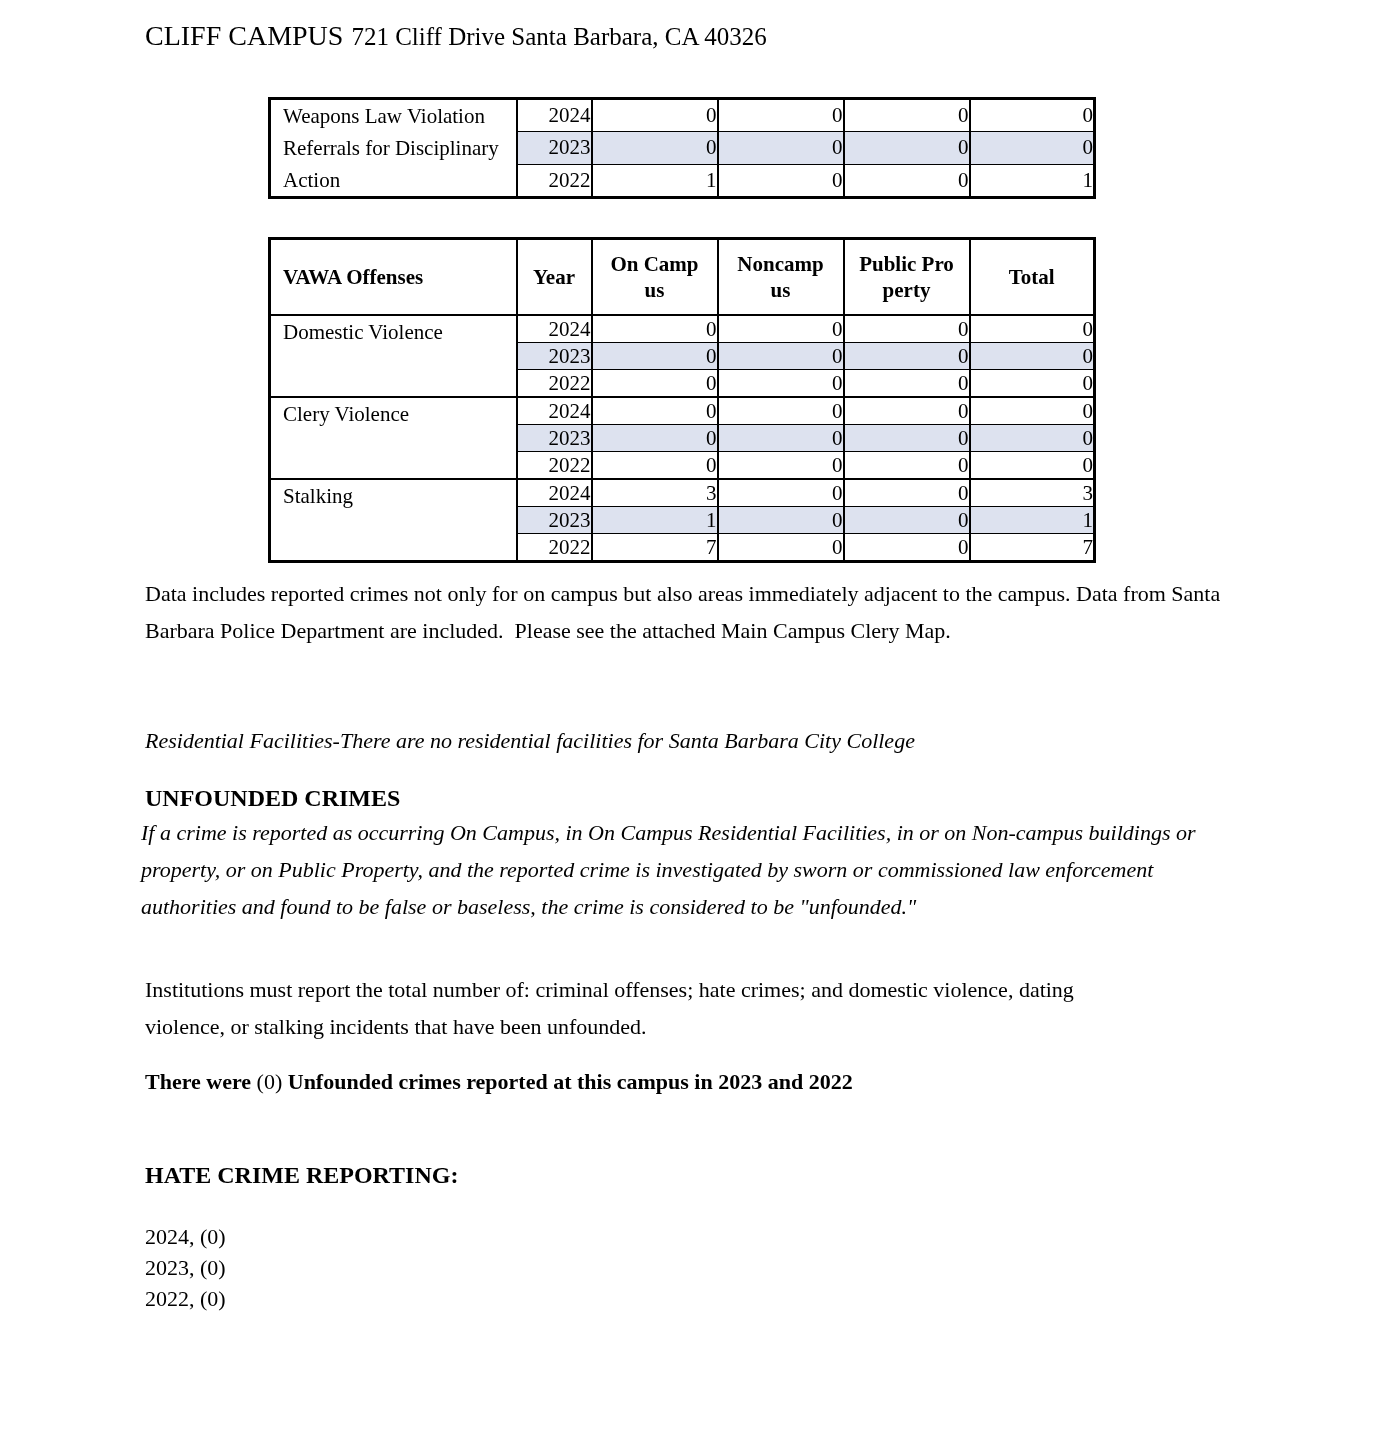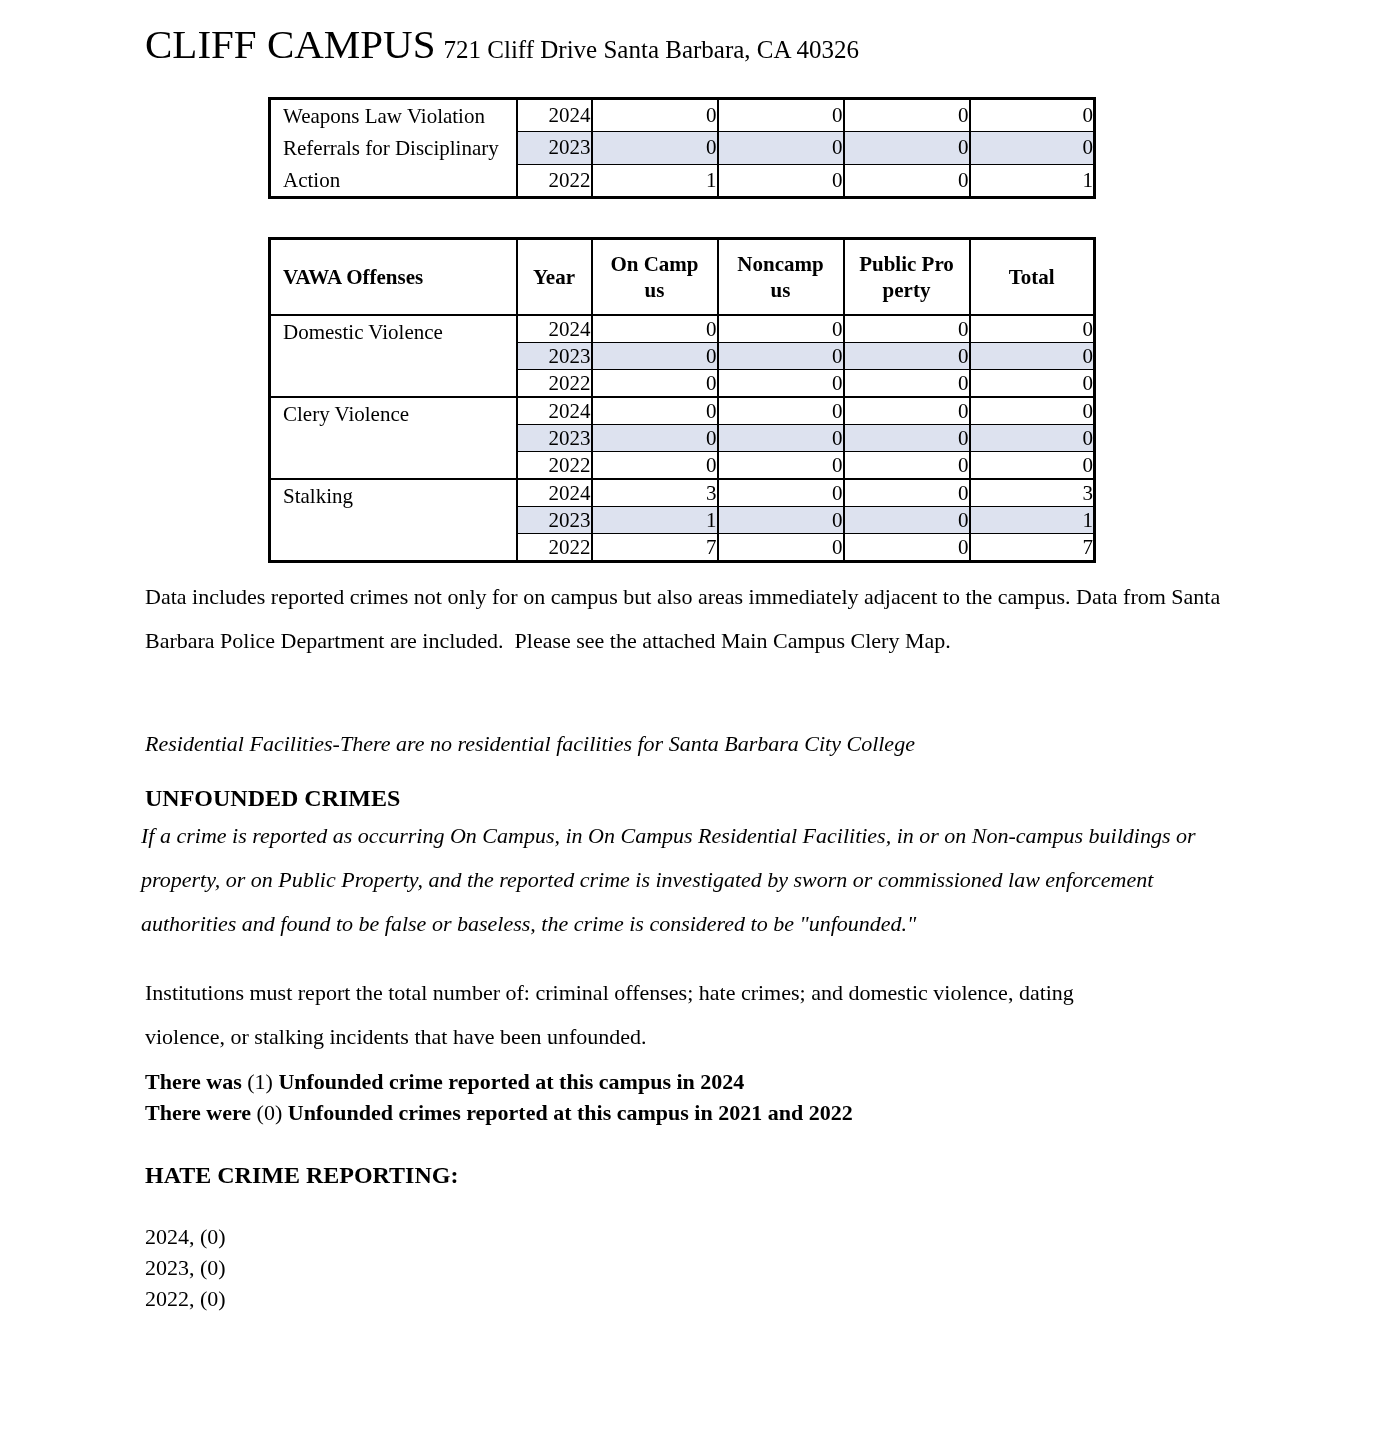--- a/index.html
+++ b/index.html
@@ -8,21 +8,21 @@
     background: #ffffff;
     color: #000000;
     font-family: "Liberation Serif", serif;
     position: relative;
     overflow: hidden;
   }
   .abs { position: absolute; }
 
   
   .title-line { left: 145px; top 20px; top: 20px; white-space: nowrap; }
-  .campus-name { font-size: 41px; font-weight: 400; }
+  .campus-name { font-size: 28px; font-weight: 400; }
   .campus-address { font-size: 25px; margin-left: 8px; }
 
   
   table.datatable {
     border-collapse: collapse;
     table-layout: fixed;
     width: 825px;
     font-size: 21px;
     background: #fff;
     border: 3px solid #000;
@@ -46,21 +46,21 @@
     height: 74px; padding: 0 13px;
     word-break: break-all;
     border-bottom-width: 2px;
     line-height: 26px;
   }
   .datatable thead th.lbl-h { text-align: left; padding-left: 12px; word-break: normal; }
   tr.group-start td { border-top-width: 2px; }
   tr.shaded td { background: var(--shaded, #dde2ef); padding-left: 14px; }
 
   
-  .para { font-size: 22px; line-height: 44px; white-space: pre-wrap; }
+  .para { font-size: 22px; line-height: 37px; white-space: pre-wrap; }
   .italic-note { font-style: italic; }
   .hdg { font-size: 24px; font-weight: bold; line-height: 31px; }
   .bold-lines { font-size: 22px; line-height: 31px; }
   .bold-lines b { font-weight: bold; }
   .years-list { font-size: 22px; line-height: 31px; }
 </style>
 </head>
 <body style="background: rgb(255, 255, 255); color: rgb(0, 0, 0);">
 
 <div class="abs title-line">
@@ -198,22 +198,21 @@
 
 <div class="abs para italic-note" style="left:145px; top:722px; width:1100px;">Residential Facilities-There are no residential facilities for Santa Barbara City College</div>
 
 <div class="abs hdg" style="left:145px; top:783px;">UNFOUNDED CRIMES</div>
 
 <div class="abs para" style="left:141px; top:814px; width:1070px;font-style:italic;">If a crime is reported as occurring On Campus, in On Campus Residential Facilities, in or on Non-campus buildings or property, or on Public Property, and the reported crime is investigated by sworn or commissioned law enforcement authorities and found to be false or baseless, the crime is considered to be "unfounded."</div>
 
 <div class="abs para" style="left:145px; top:971px; width:1000px;">Institutions must report the total number of: criminal offenses; hate crimes; and domestic violence, dating violence, or stalking incidents that have been unfounded.</div>
 
 <div class="abs bold-lines" style="left:145px; top:1066px;">
-  <div><b>There was</b> <span>(1)</span> <b>Unfounded crime reported at this campus in 2024</b></div>
-  <div><b>There were</b> <span>(0)</span> <b>Unfounded crimes reported at this campus in 2021 and 2022</b></div>
+  <div><b>There were</b> <span>(0)</span> <b>Unfounded crimes reported at this campus in 2023 and 2022</b></div>
 </div>
 
 <div class="abs hdg" style="left:145px; top:1160px;">HATE CRIME REPORTING:</div>
 
 <div class="abs years-list" style="left:145px; top:1203px;margin-top:18px;">
   <div>2024, (0)</div>
   <div>2023, (0)</div>
   <div>2022, (0)</div>
 </div>
 

